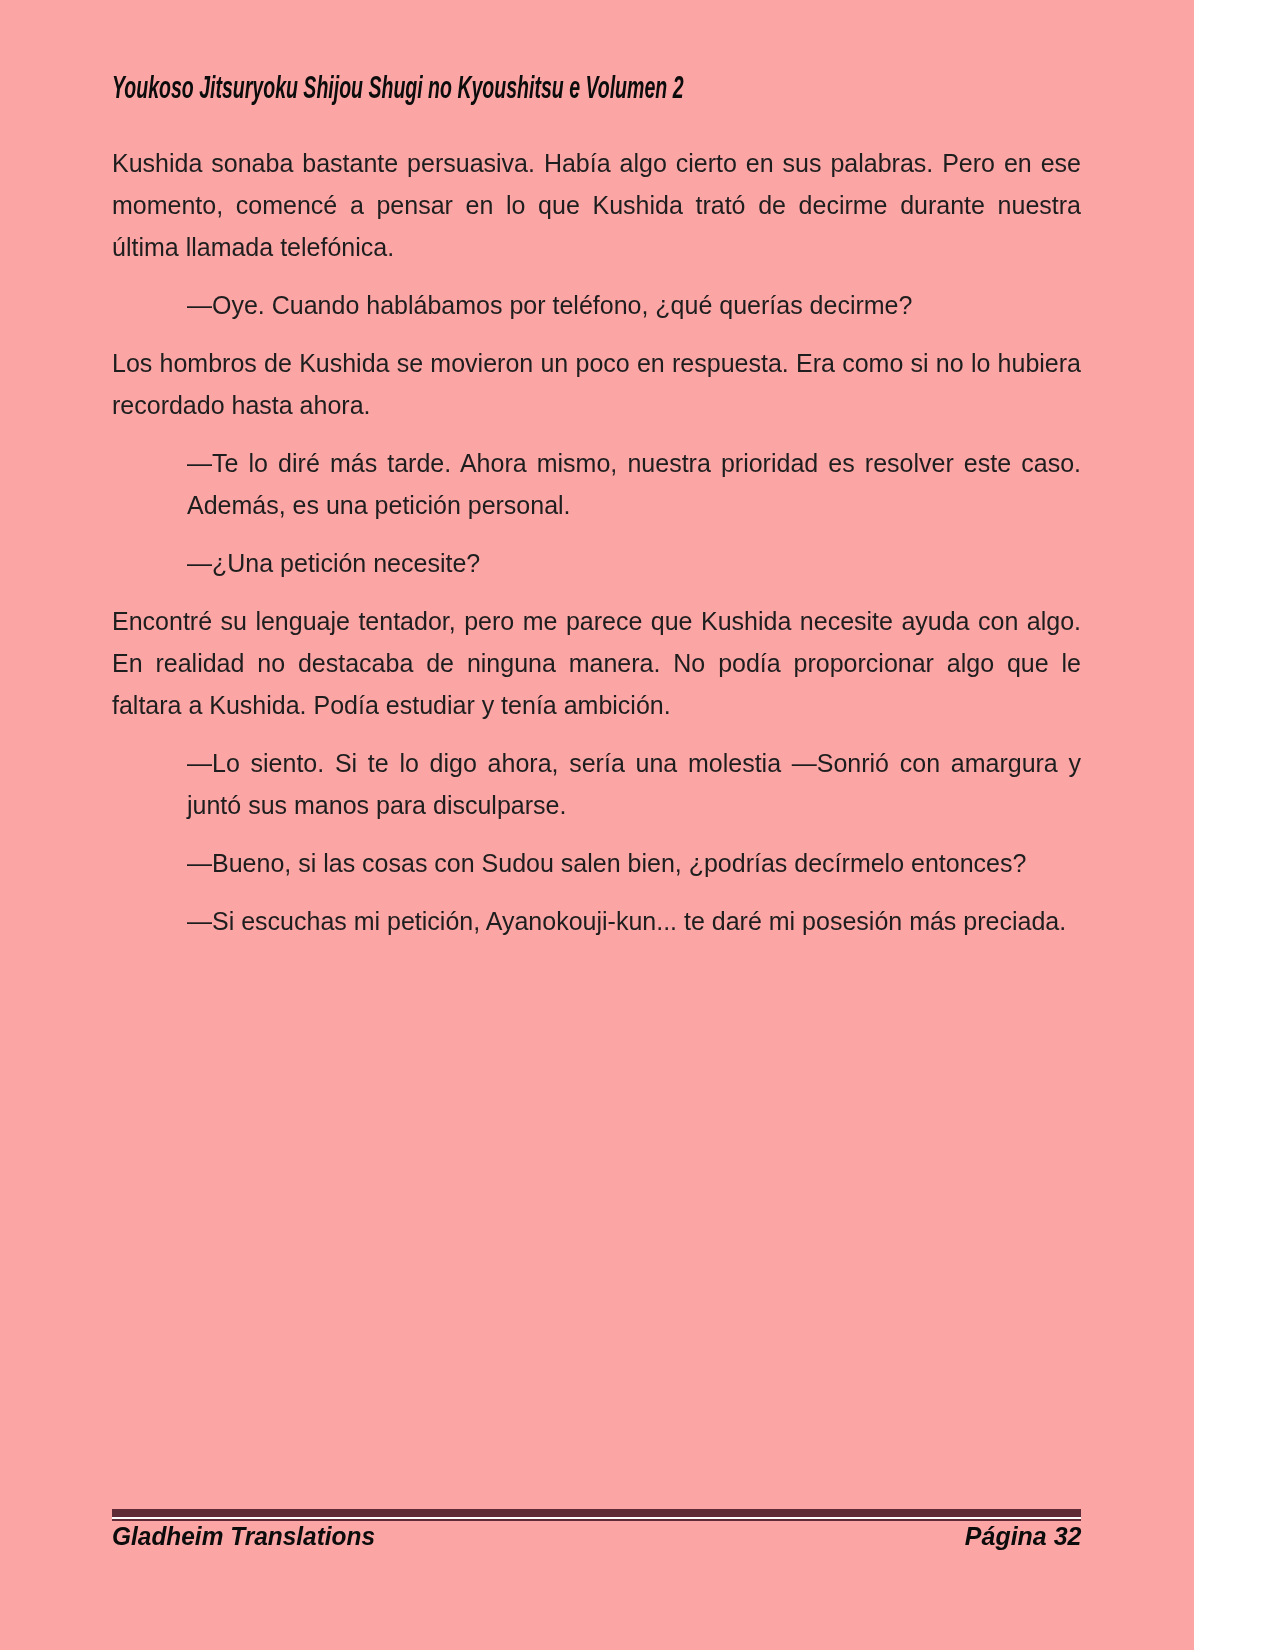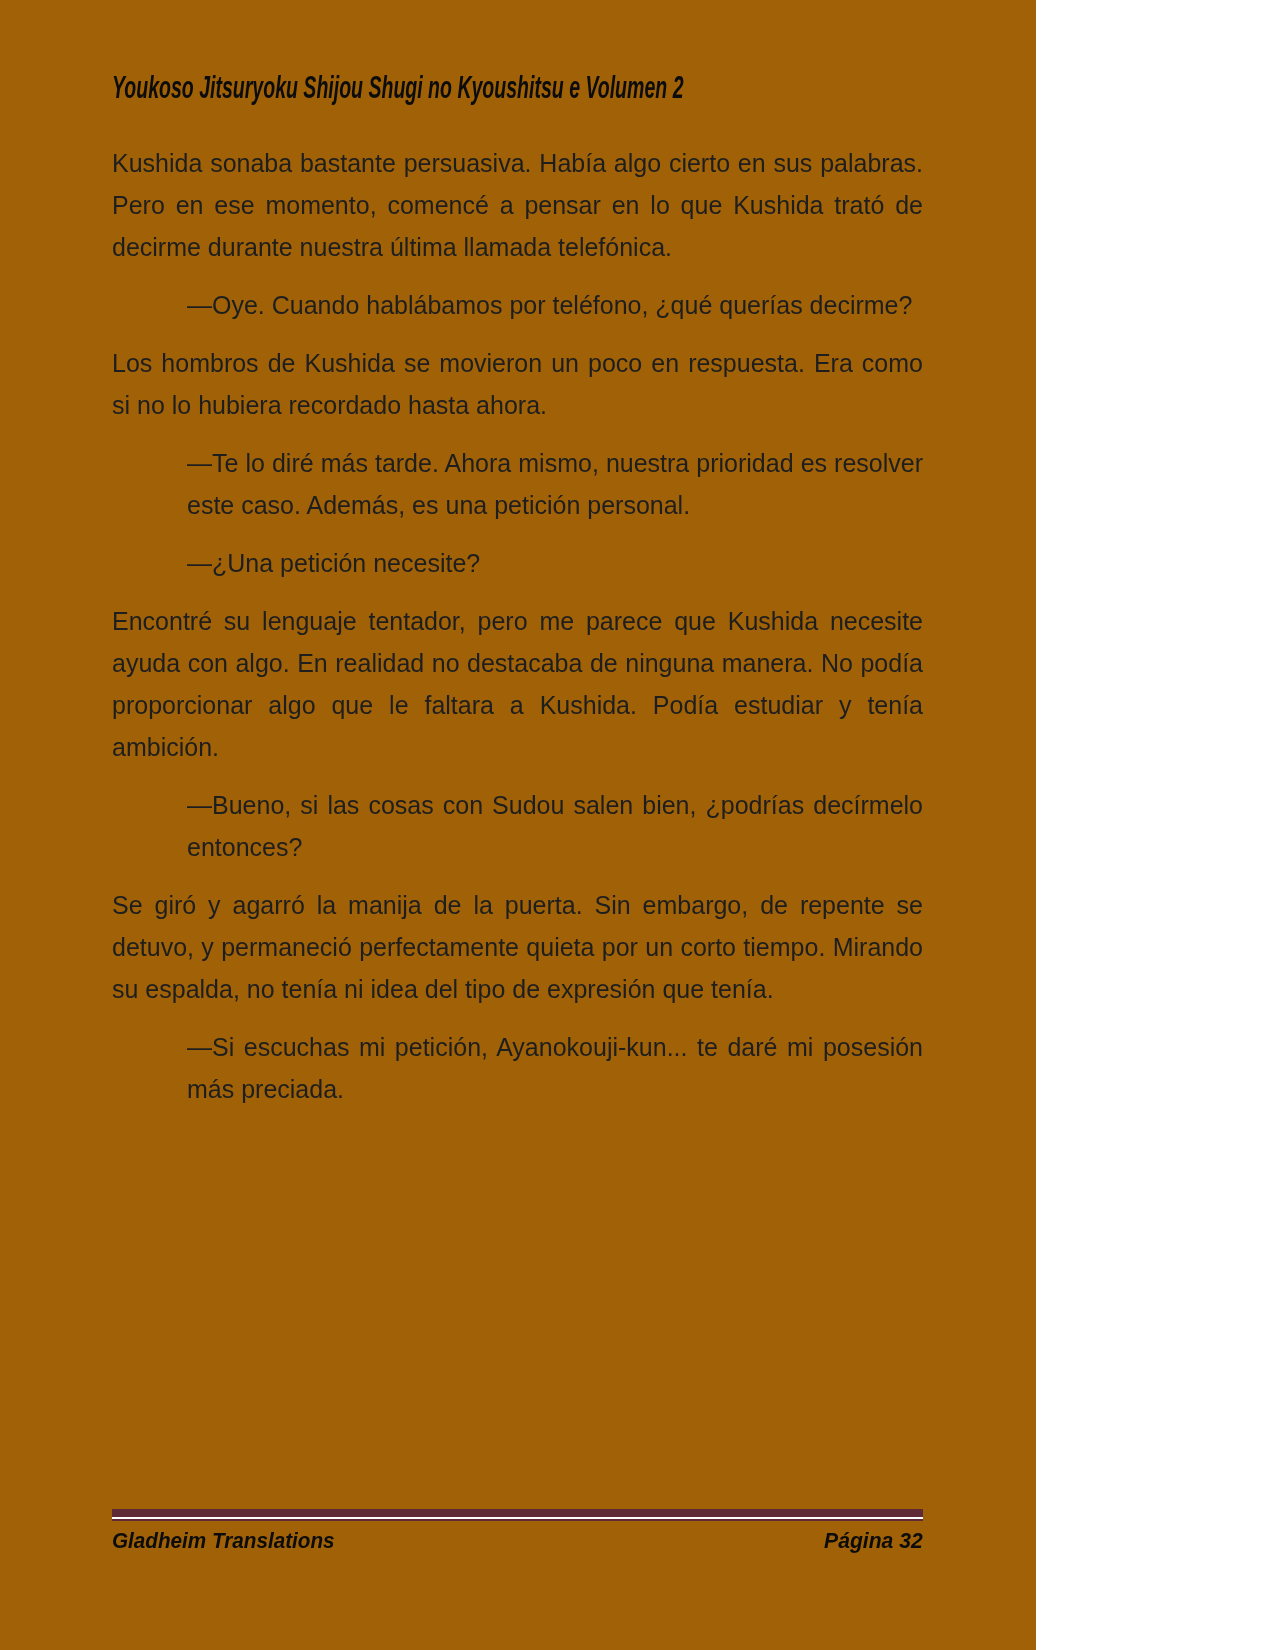--- a/index.html
+++ b/index.html
@@ -1,20 +1,20 @@
 <!DOCTYPE html>
 <html lang="es"><head>
 <meta charset="utf-8">
 <style>
   html, body { margin: 0; padding: 0; background: #ffffff; }
   .page {
     position: relative;
-    width: 1036px;
+    width: 1194px;
     height: 1650px;
-    background: #a16207;
+    background: #fca5a5;
     box-sizing: border-box;
     padding: 68px 113px 0 112px;
     font-family: "Liberation Sans", sans-serif;
     color: #1e1e1e;
     overflow: hidden;
   }
   .header { height: 40px; }
   .header-title {
     display: inline-block;
     white-space: nowrap;
@@ -43,27 +43,26 @@
   .footer {
     position: absolute;
     left: 112px;
     right: 113px;
     top: 1509px;
   }
   .rule-thick { height: 8px; }
   .rule-gap { height: 2px; background: #ffffff; }
   .rule-thin { height: 2px; }
   .footer-row {
-    margin-top: 5px;
     display: flex;
     justify-content: space-between;
     align-items: baseline;
     font-weight: bold;
     font-style: italic;
-    font-size: 22px;
+    font-size: 26px;
     line-height: 30px;
     color: #0c0c0c;
   }
   .footer-left {
     display: inline-block;
     transform: scaleX(0.94);
     transform-origin: left center;
     white-space: nowrap;
   }
   .footer-right {
@@ -82,22 +81,22 @@
     <span class="header-title">Youkoso Jitsuryoku Shijou Shugi no Kyoushitsu e Volumen 2</span>
   </div>
 
   <div class="body-content" id="body-content">
       <p class="para">Kushida sonaba bastante persuasiva. Había algo cierto en sus palabras. Pero en ese momento, comencé a pensar en lo que Kushida trató de decirme durante nuestra última llamada telefónica.</p>
       <p class="para dialogue">—Oye. Cuando hablábamos por teléfono, ¿qué querías decirme?</p>
       <p class="para">Los hombros de Kushida se movieron un poco en respuesta. Era como si no lo hubiera recordado hasta ahora.</p>
       <p class="para dialogue">—Te lo diré más tarde. Ahora mismo, nuestra prioridad es resolver este caso. Además, es una petición personal.</p>
       <p class="para dialogue">—¿Una petición necesite?</p>
       <p class="para">Encontré su lenguaje tentador, pero me parece que Kushida necesite ayuda con algo. En realidad no destacaba de ninguna manera. No podía proporcionar algo que le faltara a Kushida. Podía estudiar y tenía ambición.</p>
+      <p class="para dialogue">—Lo siento. Si te lo digo ahora, sería una molestia —Sonrió con amargura y juntó sus manos para disculparse.</p>
       <p class="para dialogue">—Bueno, si las cosas con Sudou salen bien, ¿podrías decírmelo entonces?</p>
-      <p class="para">Se giró y agarró la manija de la puerta. Sin embargo, de repente se detuvo, y permaneció perfectamente quieta por un corto tiempo. Mirando su espalda, no tenía ni idea del tipo de expresión que tenía.</p>
       <p class="para dialogue">—Si escuchas mi petición, Ayanokouji-kun... te daré mi posesión más preciada.</p>
     </div>
 
   <div class="footer">
     <div>
       <div class="rule-thick" style="background: rgb(94, 43, 54);"></div>
       <div class="rule-gap"></div>
       <div class="rule-thin" style="background: rgb(94, 43, 54);"></div>
     </div>
     <div class="footer-row">

